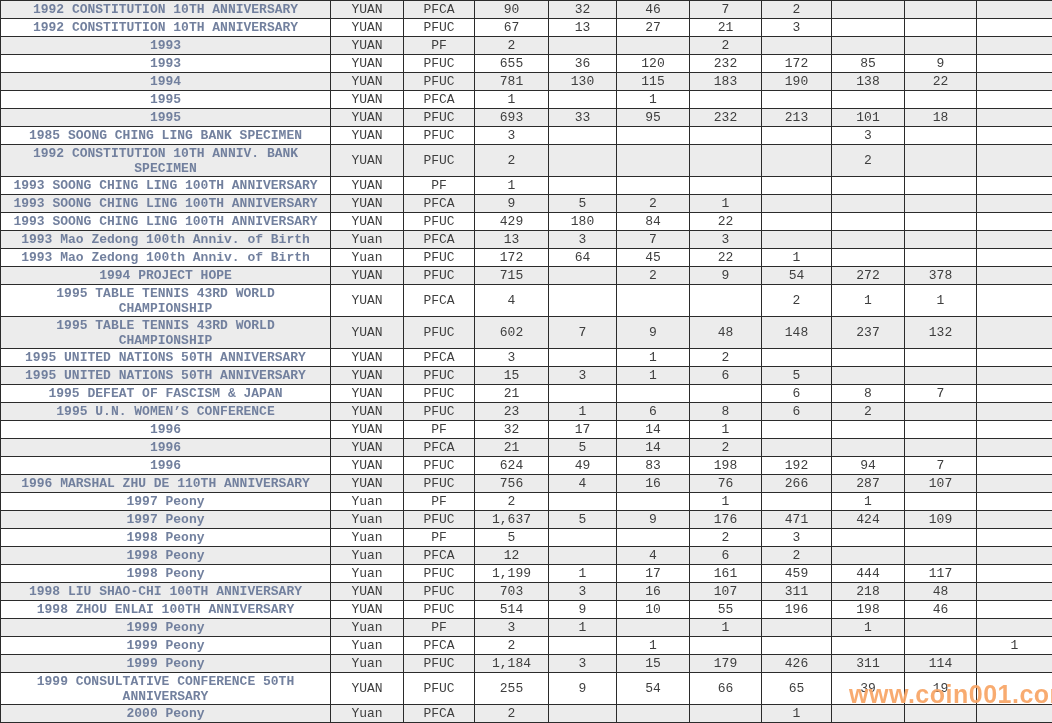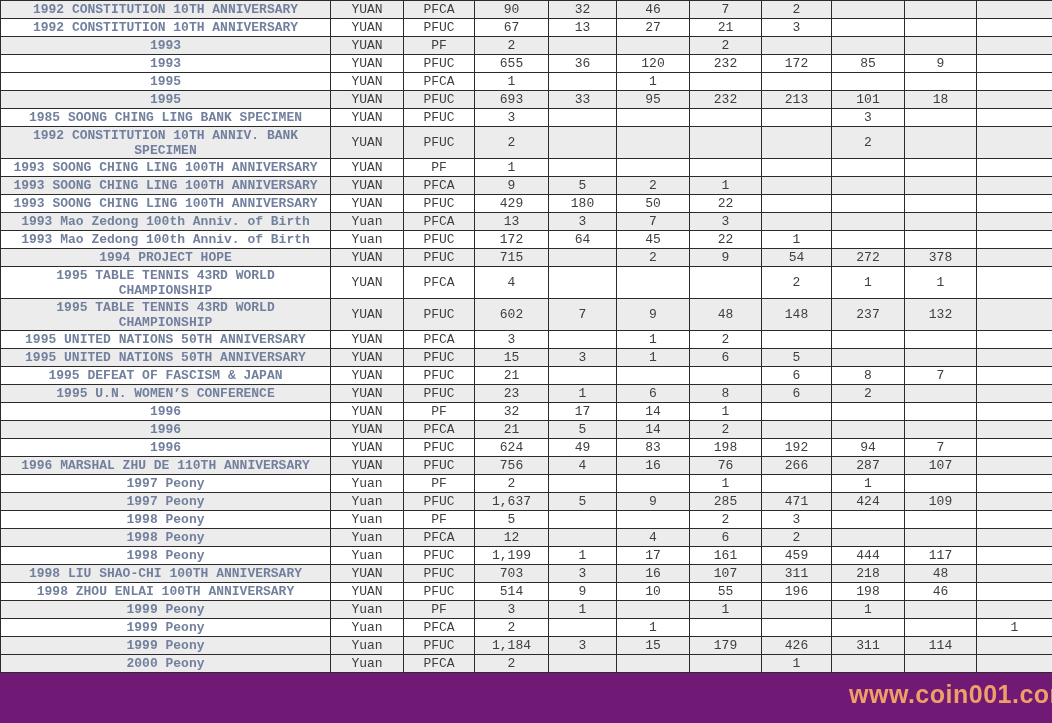--- a/index.html
+++ b/index.html
@@ -1,20 +1,20 @@
 <!DOCTYPE html>
 <html><head>
 <meta charset="utf-8">
 <style>
   html,body{margin:0;padding:0;background:#ffffff;}
   .stage{
     position:relative;
     width:1052px;height:723px;
     overflow:hidden;
-    background:#701a75;
+    background:#6d28d9;
     font-family:"Liberation Mono","DejaVu Sans Mono",monospace;
   }
   table.pop{
     border-collapse:collapse;
     table-layout:fixed;
     width:1052px;
   }
   table.pop td{
     border:1px solid #2b2b2b;
     text-align:center;
@@ -109,20 +109,33 @@
           <td>PFUC</td>
           <td>655</td>
           <td>36</td>
           <td>120</td>
           <td>232</td>
           <td>172</td>
           <td>85</td>
           <td>9</td>
           <td></td>
         </tr>
+        <tr class="shaded">
+          <td class="desc">1994</td>
+          <td>YUAN</td>
+          <td>PFUC</td>
+          <td>781</td>
+          <td>130</td>
+          <td>115</td>
+          <td>183</td>
+          <td>190</td>
+          <td>138</td>
+          <td>22</td>
+          <td></td>
+        </tr>
         <tr>
           <td class="desc">1995</td>
           <td>YUAN</td>
           <td>PFCA</td>
           <td>1</td>
           <td></td>
           <td>1</td>
           <td></td>
           <td></td>
           <td></td>
@@ -193,21 +206,21 @@
           <td></td>
           <td></td>
           <td></td>
         </tr>
         <tr>
           <td class="desc">1993 SOONG CHING LING 100TH ANNIVERSARY</td>
           <td>YUAN</td>
           <td>PFUC</td>
           <td>429</td>
           <td>180</td>
-          <td>50</td>
+          <td>84</td>
           <td>22</td>
           <td></td>
           <td></td>
           <td></td>
           <td></td>
         </tr>
         <tr class="shaded">
           <td class="desc">1993 Mao Zedong 100th Anniv. of Birth</td>
           <td>Yuan</td>
           <td>PFCA</td>
@@ -389,21 +402,21 @@
           <td></td>
           <td></td>
         </tr>
         <tr class="shaded">
           <td class="desc">1997 Peony</td>
           <td>Yuan</td>
           <td>PFUC</td>
           <td>1,637</td>
           <td>5</td>
           <td>9</td>
-          <td>285</td>
+          <td>176</td>
           <td>471</td>
           <td>424</td>
           <td>109</td>
           <td></td>
         </tr>
         <tr>
           <td class="desc">1998 Peony</td>
           <td>Yuan</td>
           <td>PF</td>
           <td>5</td>
@@ -497,20 +510,33 @@
           <td class="desc">1999 Peony</td>
           <td>Yuan</td>
           <td>PFUC</td>
           <td>1,184</td>
           <td>3</td>
           <td>15</td>
           <td>179</td>
           <td>426</td>
           <td>311</td>
           <td>114</td>
+          <td></td>
+        </tr>
+        <tr class="tall">
+          <td class="desc">1999 CONSULTATIVE CONFERENCE 50TH ANNIVERSARY</td>
+          <td>YUAN</td>
+          <td>PFUC</td>
+          <td>255</td>
+          <td>9</td>
+          <td>54</td>
+          <td>66</td>
+          <td>65</td>
+          <td>39</td>
+          <td>19</td>
           <td></td>
         </tr>
         <tr class="shaded">
           <td class="desc">2000 Peony</td>
           <td>Yuan</td>
           <td>PFCA</td>
           <td>2</td>
           <td></td>
           <td></td>
           <td></td>

